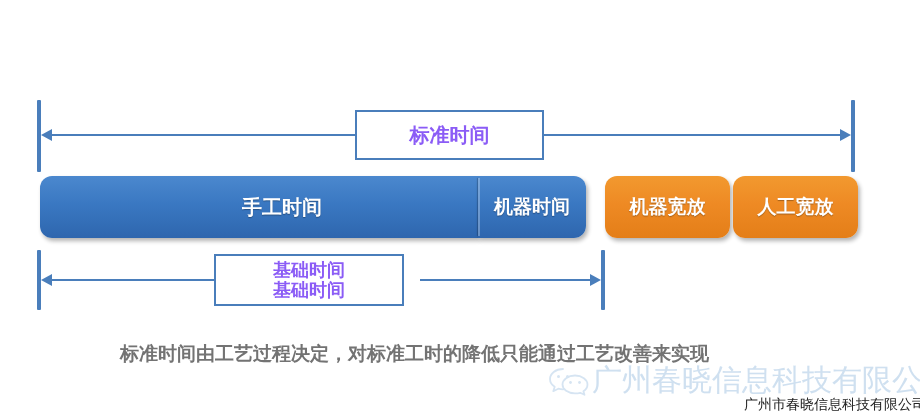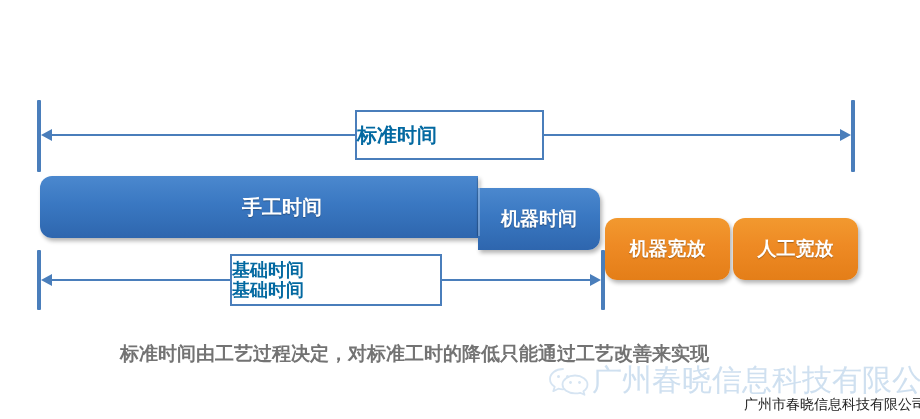--- a/index.html
+++ b/index.html
@@ -45,23 +45,23 @@
   .arrow-head.right { border-left: 11px solid #4a7ebb; }
 
   
   .label-box {
     position: absolute;
     background: #ffffff;
     border: 2px solid #4a7ebb;
     box-sizing: border-box;
     display: flex;
     flex-direction: column;
-    align-items: flex-start;
+    align-items: center;
     justify-content: center;
-    color: #0369a1;
+    color: #8b5cf6;
     font-weight: bold;
     line-height: 1.12;
     white-space: nowrap;
   }
 
   
   .seg {
     position: absolute;
     box-sizing: border-box;
     display: flex;
@@ -74,21 +74,21 @@
     box-shadow: 2px 3px 4px rgba(0,0,0,0.30);
   }
   .seg.blue {
     background: linear-gradient(to bottom, #4b88ce 0%, #3a78c2 45%, #2e66ae 100%);
   }
   .seg.orange {
     background: linear-gradient(to bottom, #f2992f 0%, #ee8a24 45%, #e47e18 100%);
   }
   .seg.round-left  { border-radius: 12px 0 0 12px; }
   .seg.round-right { border-radius: 0 12px 12px 0; }
-  .seg.round-all   { border-radius: 12px; margin-top: 42px; }
+  .seg.round-all   { border-radius: 12px; }
 
   
   .seg-divider {
     position: absolute;
     width: 2px;
     background: rgba(255,255,255,0.28);
     box-shadow: -1px 0 1px rgba(0,0,0,0.20);
   }
 
   
@@ -134,21 +134,21 @@
   <div class="arrow-head right" style="left:840px; top:129px;"></div>
 
   <div class="label-box" style="left:355px; top:110px; width:189px; height:50px; font-size:20px;">
     <span>标准时间</span>
   </div>
 
   <div class="seg blue round-left" style="left:40px; top:176px; width:438px; height:62px; font-size:20px;padding-left:46px;">
     <span>手工时间</span>
   </div>
 
-  <div class="seg blue round-right" style="left:478px; top:176px; width:122px; height:62px; font-size:19px;margin-top:12px;">
+  <div class="seg blue round-right" style="left:478px; top:176px; width:108px; height:62px; font-size:19px;">
     <span>机器时间</span>
   </div>
 
   <div class="seg-divider" style="left:478px; top:178px; height:58px;"></div>
 
   <div class="seg orange round-all" style="left:605px; top:176px; width:125px; height:62px; font-size:19px;">
     <span>机器宽放</span>
   </div>
 
   <div class="seg orange round-all" style="left:733px; top:176px; width:125px; height:62px; font-size:19px;">
@@ -157,21 +157,21 @@
 
   <div class="tick" style="left:37px; top:250px; height:60px;"></div>
   <div class="tick" style="left:601px; top:250px; height:60px;"></div>
 
   <div class="arrow-line" style="left:48px; top:279px; width:182px;"></div>
   <div class="arrow-head left" style="left:41px; top:274px;"></div>
 
   <div class="arrow-line" style="left:420px; top:279px; width:170px;"></div>
   <div class="arrow-head right" style="left:590px; top:274px;"></div>
 
-  <div class="label-box" style="left:230px; top:254px; width:212px; height:52px; font-size:18px;">
+  <div class="label-box" style="left:214px; top:254px; width:190px; height:52px; font-size:18px;">
     <span>基础时间</span>
     <span>基础时间</span>
   </div>
 
   <div class="caption" style="left:120px; top:341px; font-size:19px;">标准时间由工艺过程决定，对标准工时的降低只能通过工艺改善来实现</div>
 
   <span class="wm-icon" style="left:548px; top:366px;">
     <svg width="42" height="30" viewBox="0 0 42 30" xmlns="http://www.w3.org/2000/svg">
       <path d="M15 3 C7.5 3 2 7.6 2 13.1 C2 16.2 3.8 19 6.7 20.8 L5.3 25.2 L10.3 22.7
                C11.8 23.1 13.4 23.3 15 23.3 C15.5 23.3 16 23.3 16.5 23.2" fill="none" stroke="#cfe0f0" stroke-width="1.8" stroke-linecap="round" stroke-linejoin="round"></path>

